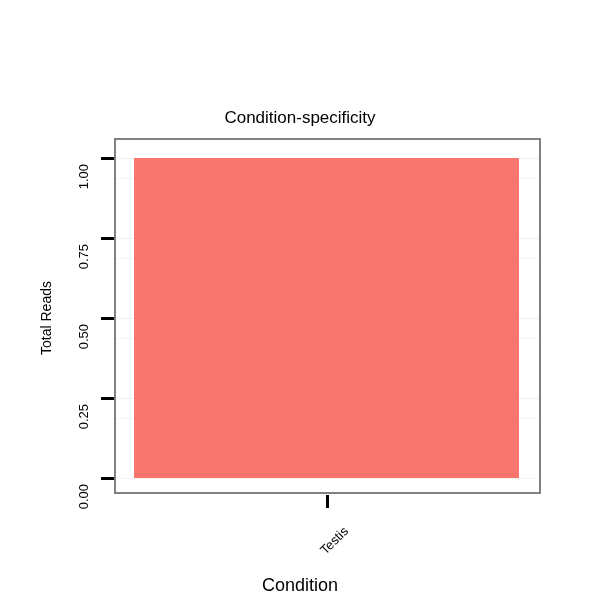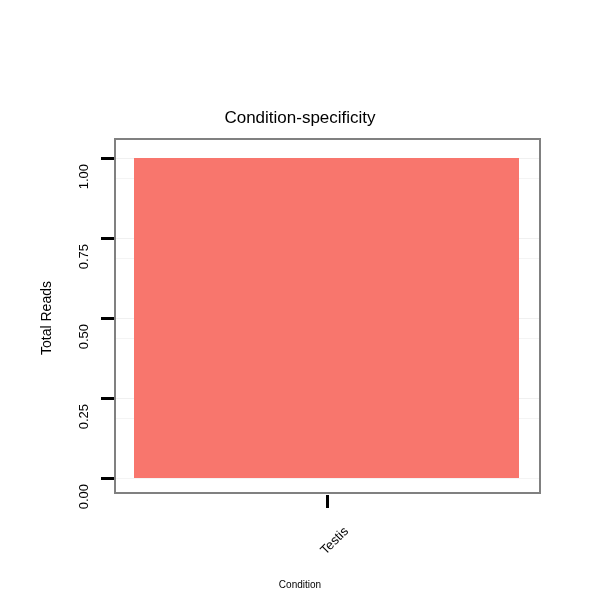--- a/index.html
+++ b/index.html
@@ -143,21 +143,21 @@
     transform-origin: 100% 0;
     transform: rotate(-45deg);
     display: block;
   }
   .x-axis-title {
     position: absolute;
     left: 0;
     top: 541px;
     width: 600px;
     text-align: center;
-    font-size: 10px;
+    font-size: 18px;
     line-height: 16px;
     white-space: nowrap;
   }
 </style>
 </head>
 <body>
 
 <div id="plot-root">
 
   <div class="chart-title">Condition-specificity</div>

